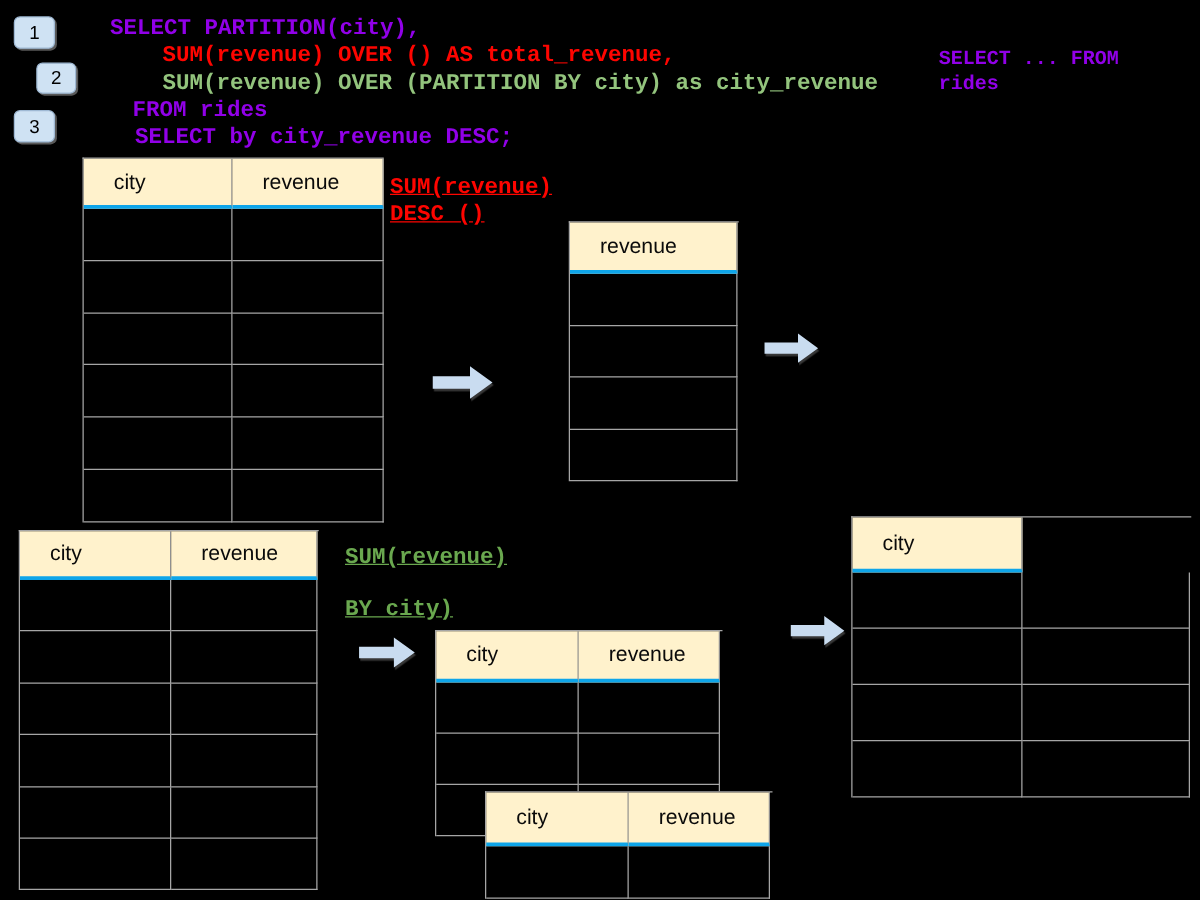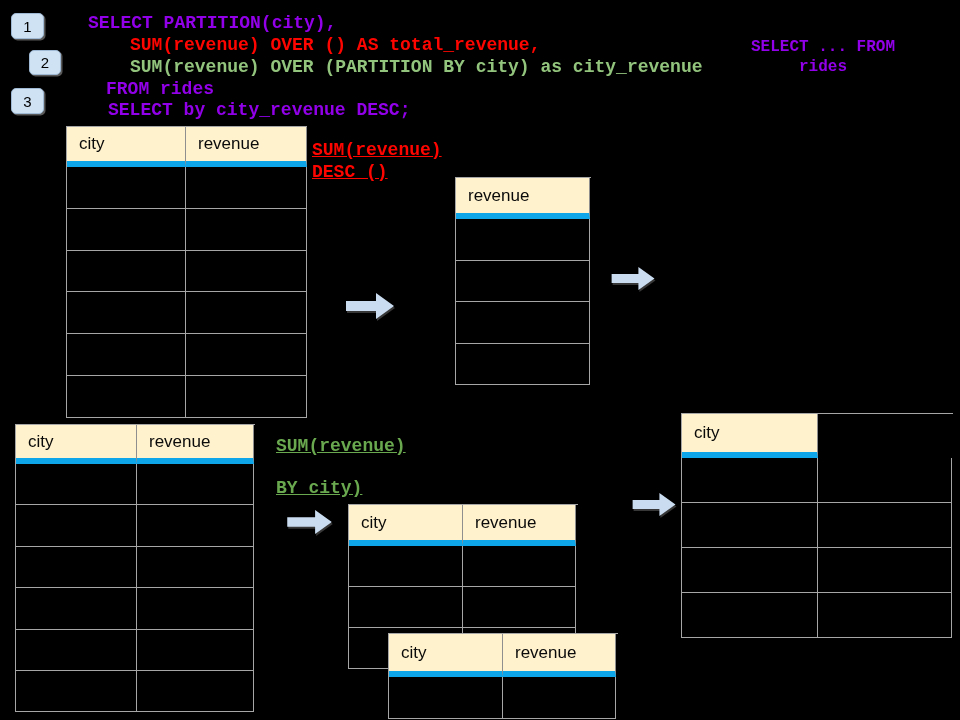--- a/index.html
+++ b/index.html
@@ -42,23 +42,23 @@
   
   .tbl{
     position:absolute;
     border-top:1px solid var(--tbl-border);
     border-left:1px solid var(--tbl-border);
   }
   .tbl.overlay{z-index:5;background:#000;}
   .thead,.tbody{display:grid;}
   .th{
     background:var(--header-fill);
-    border-right:1px solid #8F8F8F;border-bottom:6px solid #0ea5e9;
+    border-right:1px solid #8F8F8F;border-bottom:3px solid #0ea5e9;
     color:#0A0A0A;font-size:17px;display:flex;align-items:center;
-    padding-left:12px;box-sizing:border-box;
+    padding-left:24px;box-sizing:border-box;
   }
   .td{
     border-right:1px solid var(--tbl-border);
     border-bottom:1px solid var(--tbl-border);
     box-sizing:border-box;
   }
   
   .arrow{position:absolute;filter:drop-shadow(1px 2px 0 rgba(100,100,100,.55));}
 </style>
 </head>
@@ -75,21 +75,21 @@
   <div class="badge" style="left:11px;top:88px;width:31px;height:24px;">
     <span>3</span>
   </div>
 
   <div class="code purple" style="left:88px;top:13px;">SELECT PARTITION(city),</div>
   <div class="code red" style="left:130px;top:35px;">SUM(revenue) OVER () AS total_revenue,</div>
   <div class="code green" style="left:130px;top:57px;">SUM(revenue) OVER (PARTITION BY city) as city_revenue</div>
   <div class="code purple" style="left:106px;top:79px;">FROM rides</div>
   <div class="code purple" style="left:108px;top:100px;">SELECT by city_revenue DESC;</div>
 
-  <div class="code small purple" style="left:751px;top:37px;text-align:center;"><span>SELECT ... FROM</span><br><span>rides</span></div>
+  <div class="code small purple" style="left:751px;top:37px;"><span>SELECT ... FROM</span><br><span>rides</span></div>
 
   <div class="lbl red" style="left:312px;top:139px;line-height:22px;"><span>SUM(revenue)</span><br><span>DESC ()</span></div>
 
   <div class="lbl greenlbl" style="left:276px;top:436px;"><span>SUM(revenue)</span><br><br><span>BY city)</span></div>
 
   <div class="tbl" style="left:66px;top:126px;width:240px;">
     <div class="thead" style="grid-template-columns:119px 121px;grid-auto-rows:40px;">
       <div class="th">city</div>
       <div class="th">revenue</div>
     </div>

